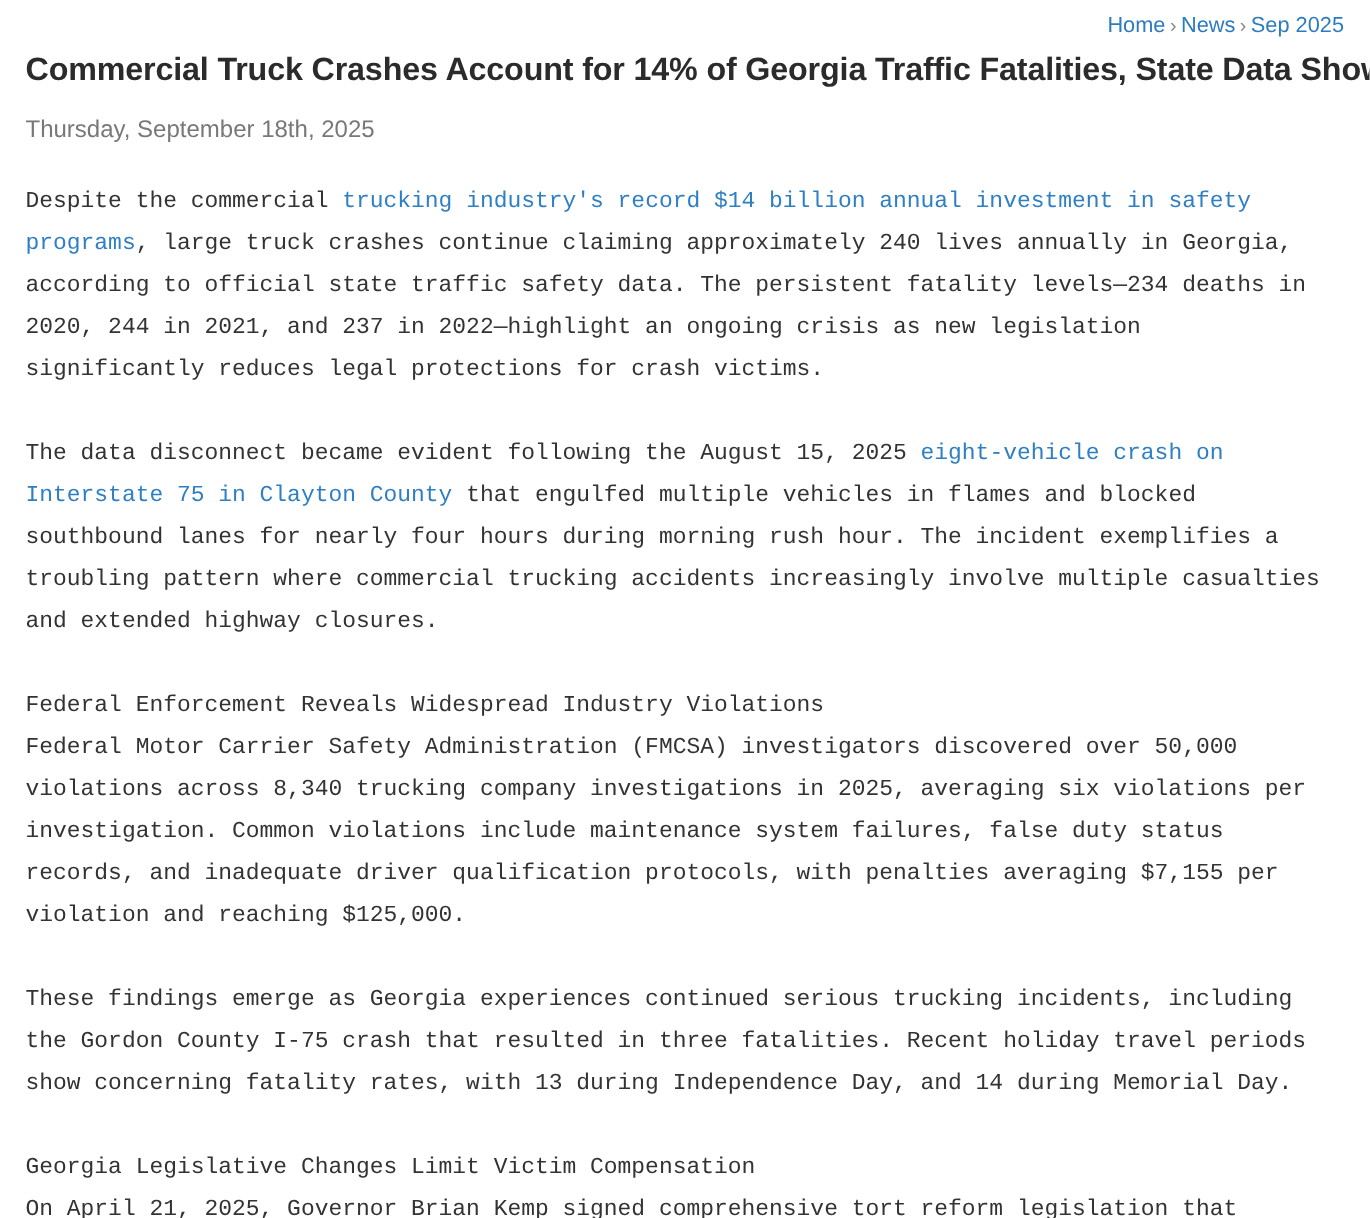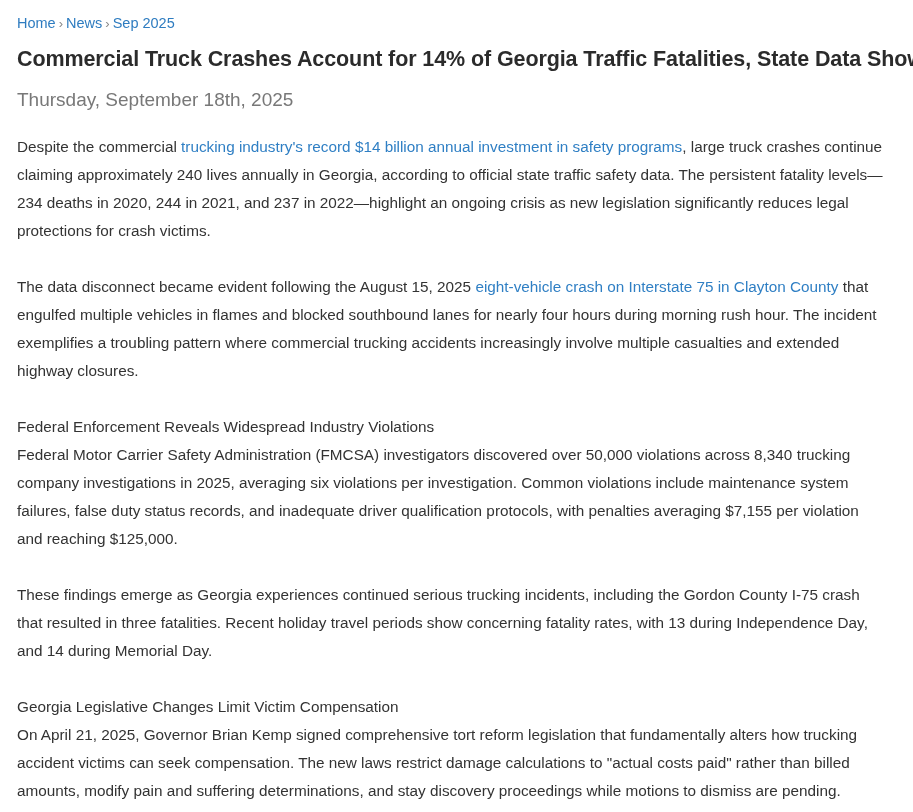--- a/index.html
+++ b/index.html
@@ -17,24 +17,25 @@
   }
   .page {
     padding: 9px 17px 0 17px;
     box-sizing: border-box;
     width: 913px;
   }
 
   
   .breadcrumb {
     font-size: 14.5px;
-    line-height: 28px;
+    line-height: 15px;
     color: #777777;
     white-space: nowrap;
     margin: 0 0 3px 0;
+    text-align: right;
   }
   .breadcrumb a {
     color: #2e7cc0;
     text-decoration: none;
   }
   .breadcrumb .sep {
     color: #888888;
     padding: 0 3px;
     font-size: 13px;
   }
@@ -57,36 +58,37 @@
     line-height: 20px;
   }
   .byline a {
     color: #2e7cc0;
     text-decoration: none;
   }
 
   
   .pubdate {
     margin: 17px 0 0 0;
-    font-size: 19px;
+    font-size: 16px;
     line-height: 20px;
     color: #787878;
   }
 
   
   .body-copy {
     margin-top: 23px;
   }
   .body-copy p {
     font-size: 15.3px;
     line-height: 28px;
     color: #333333;
     margin: 0 0 28px 0;
     max-width: 868px;
     text-align: left;
+    font-family: Liberation Mono, monospace;
   }
   .body-copy p:last-child {
     margin-bottom: 0;
   }
   .body-copy a {
     color: #2f7fc4;
     text-decoration: none;
   }
   .section-head {
     display: block;

